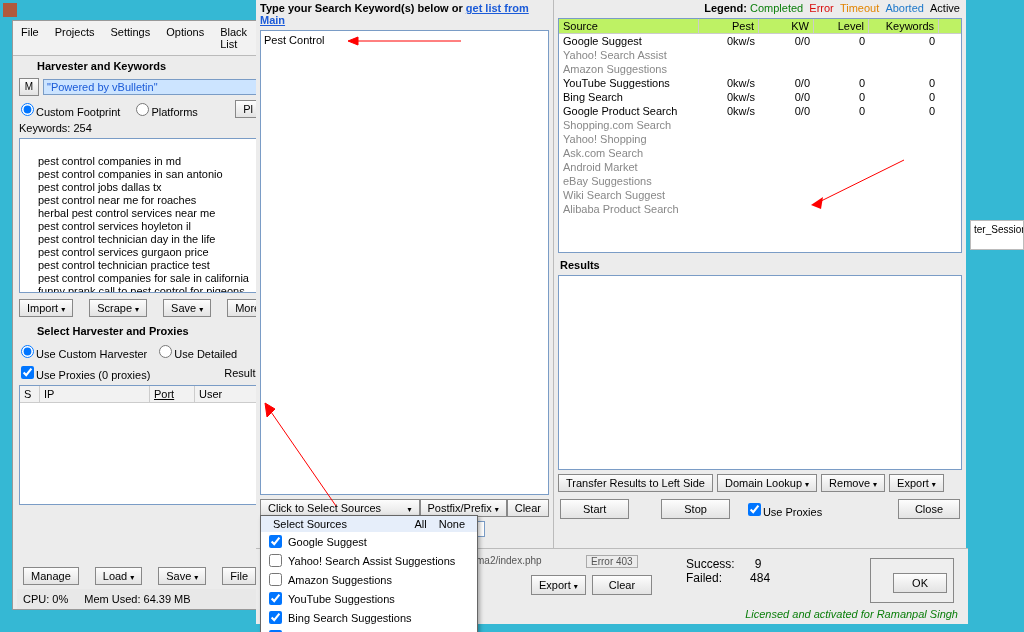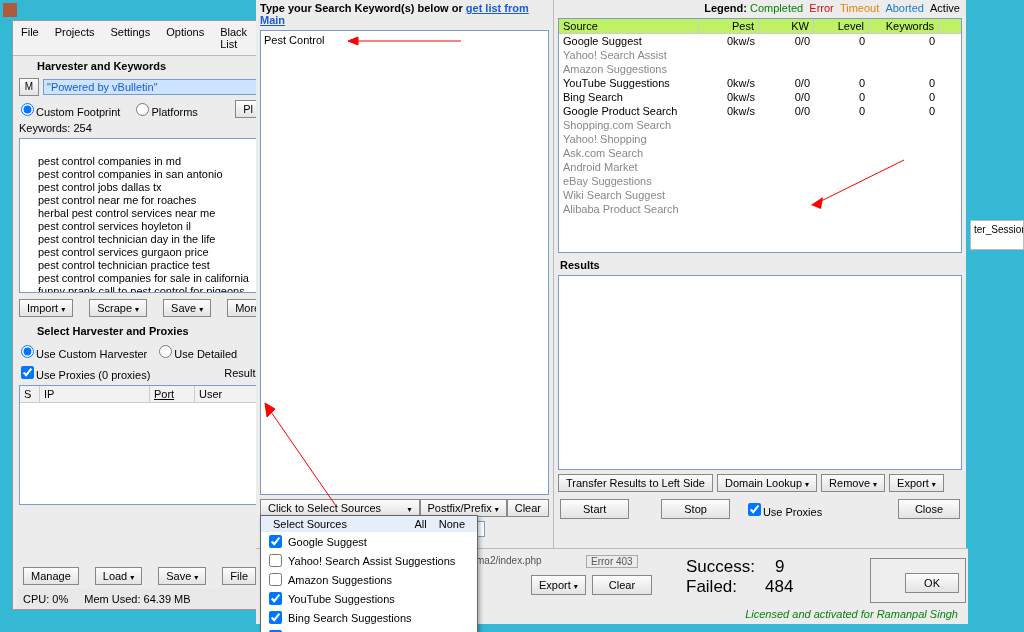--- a/index.html
+++ b/index.html
@@ -50,23 +50,23 @@
   .bottom-strip { position:absolute; left:256px; top:548px; width:712px; height:76px; background:#ececec; border-top:1px solid #bbb; }
   .license { position:absolute; right:10px; bottom:4px; color:#0a7e0a; font-style:italic; }
   
   .src-popup { position:absolute; left:260px; top:515px; width:218px; background:#fff; border:1px solid #666; z-index:50; box-shadow: 2px 2px 4px rgba(0,0,0,0.3); }
   .src-popup-head { display:flex; background:#e6eefa; padding:2px 6px; font-weight:normal; }
   .src-popup-head .ttl{flex:1;}
   .src-popup-head span{cursor:default; color:#000; padding:0 6px;}
   .src-popup .opt{padding:1px 6px;display:flex;align-items:center;gap:4px;}
   input[type=checkbox],input[type=radio]{margin:2px;}
   .sidefrag { position:absolute; left:970px; top:220px; width:54px; height:30px; background:#fff; border:1px solid #bbb; font-size:10px; padding:3px; overflow:hidden; white-space:nowrap;}
-  .okdlg { position:absolute; left:870px; top:558px; width:96px; height:45px; background:#eee; border:1px solid #888;}
+  .okdlg { position:absolute; left:870px; top:558px; width:84px; height:45px; background:#eee; border:1px solid #888;}
   .okdlg .btn{position:absolute; right:6px; top:14px; padding:3px 18px;}
-  .statbox { position:absolute; left:680px; top:555px; font-size:17px; }
+  .statbox { position:absolute; left:680px; top:555px; font-size:12px; }
   .statbox div{display:flex;gap:20px;}
 </style>
 </head>
 <body>
 
 <div class="desktop"></div>
 
 <div class="titlebar">
   <span class="titlebar-icon"></span>
 </div>

